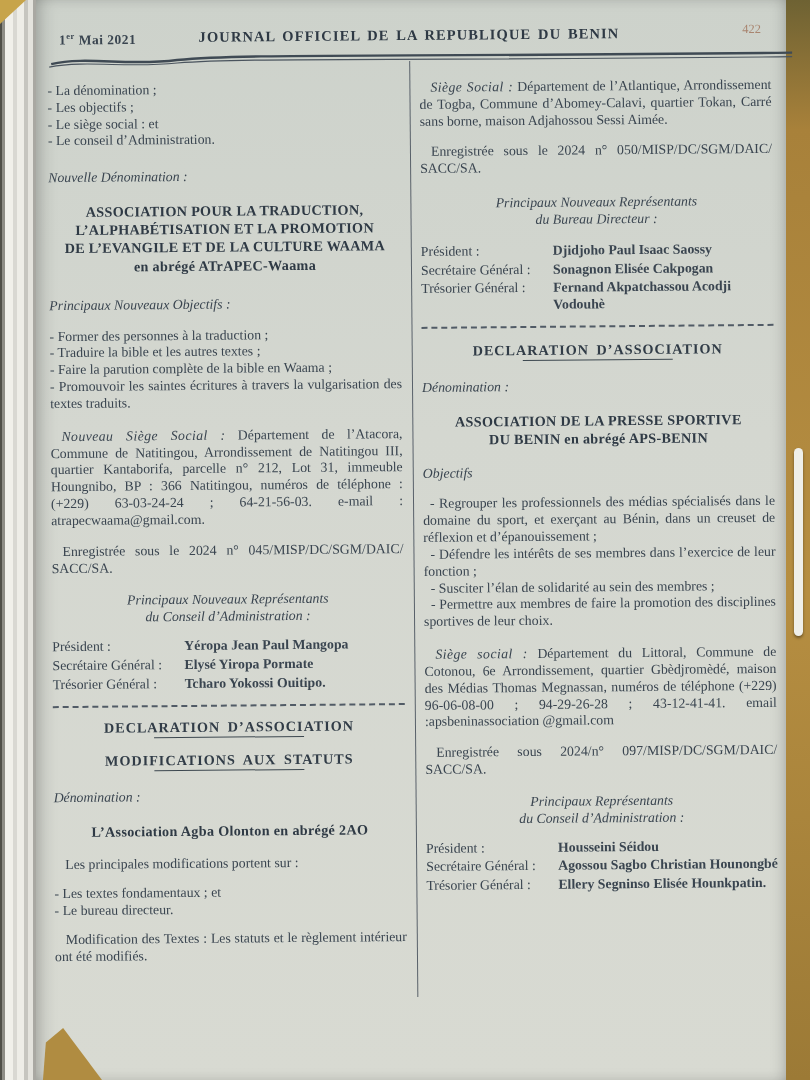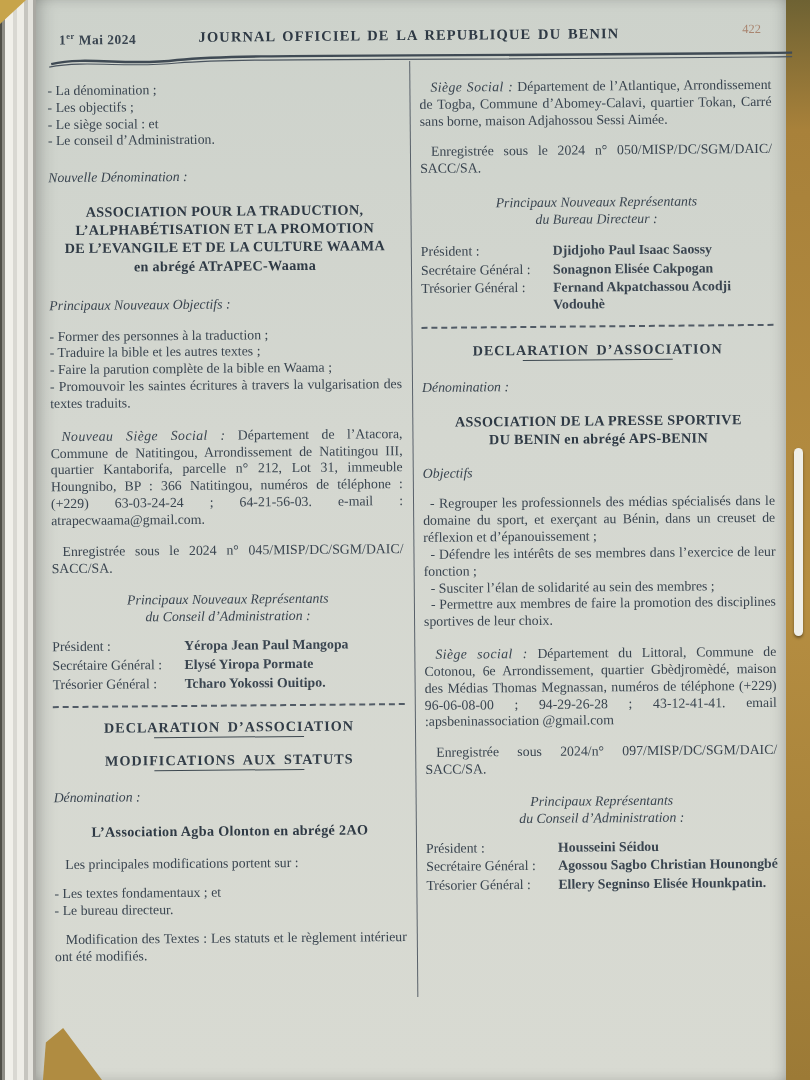--- a/index.html
+++ b/index.html
@@ -71,21 +71,21 @@
 <div class="edge-left"></div>
 <div class="corner-yellow"></div>
 <div class="edge-right">
   <div class="sliver"></div>
 </div>
 
 <div class="sheet">
   <div class="tilt">
 
     <div class="hdr">
-      <span class="date"><span>1</span><sup>er</sup><span> Mai  2024</span></span>
+      <span class="date"><span>1</span><sup>er</sup><span> Mai  2021</span></span>
       <span class="title">JOURNAL OFFICIEL DE LA REPUBLIQUE DU BENIN</span>
       <span class="pageno">422</span>
     </div>
     <svg class="hdr-rule" width="748" height="13" viewBox="0 0 748 13">
       <path d="M4,9 C40,1 80,12 130,6 C 200,0 330,5 745,4" fill="none" stroke="#3f4a54" stroke-width="2.4"></path>
       <path d="M2,12 C40,5 80,14 130,9 C 200,4 330,9 745,8" fill="none" stroke="#4a545e" stroke-width="1.1"></path>
     </svg>
 
     <div class="cols">
       <div class="divider"></div>

